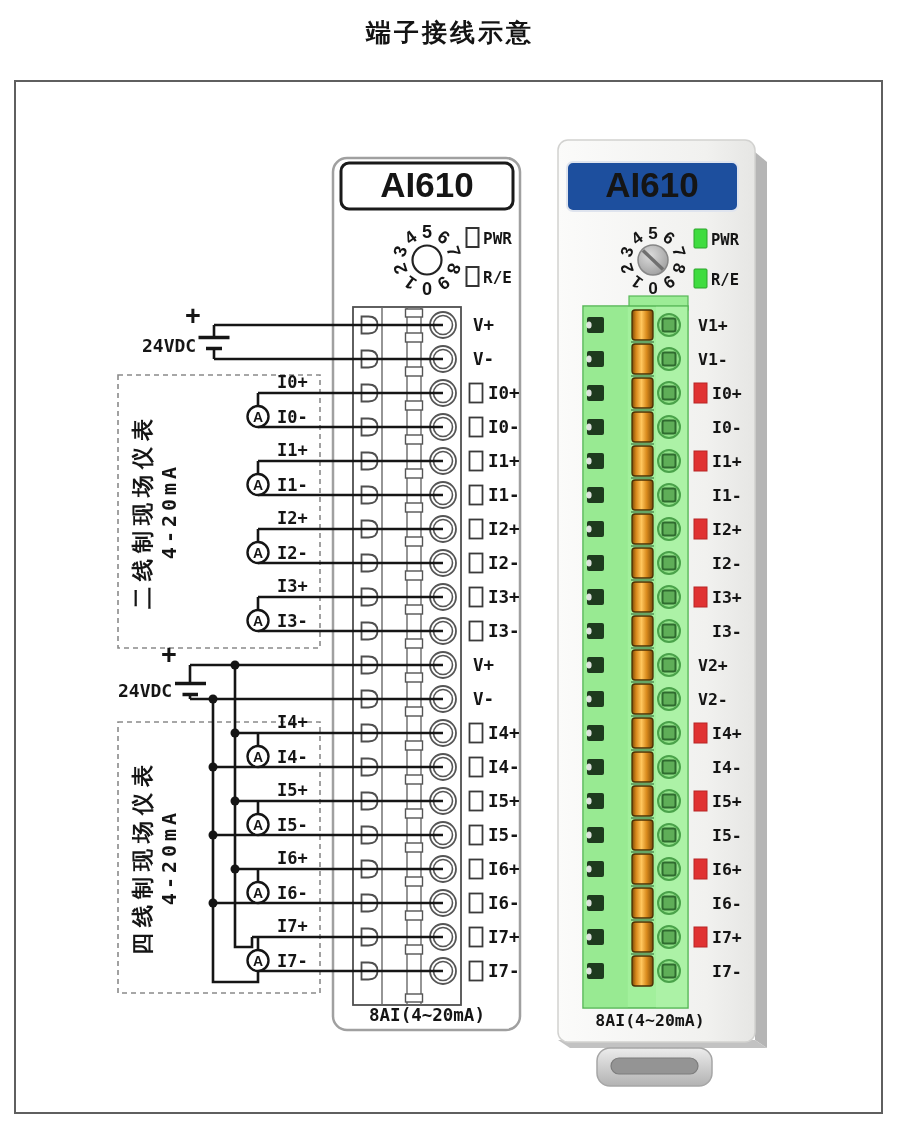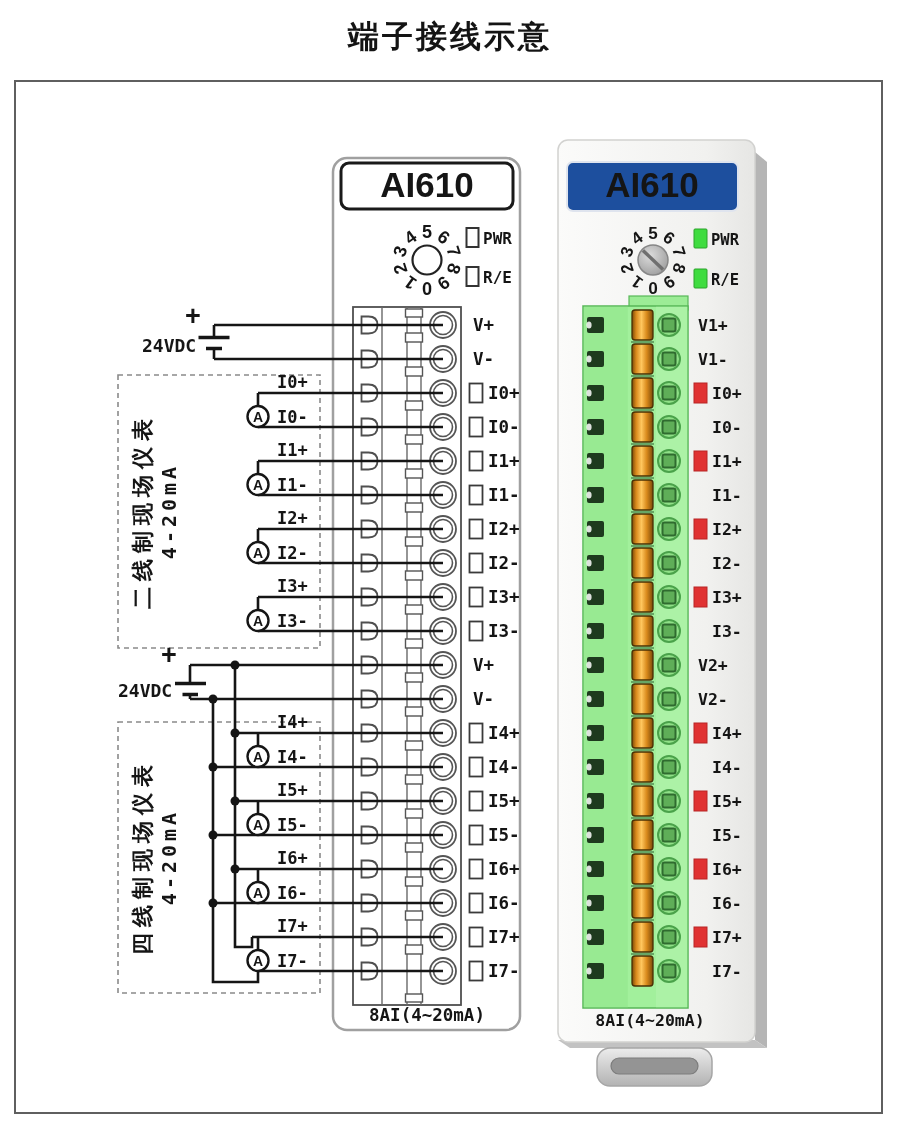--- a/index.html
+++ b/index.html
@@ -1,19 +1,19 @@
 <!DOCTYPE html>
 <html><head>
 <meta charset="utf-8">
 <style>
   html,body{margin:0;padding:0;background:#ffffff;}
   .screen{position:relative;width:900px;height:1135px;background:#fff;overflow:hidden;
           font-family:"Liberation Sans","DejaVu Sans",sans-serif;}
   .page-title{position:absolute;top:16px;left:0;width:900px;margin:0;text-align:center;
-              font-size:31px;font-weight:700;color:#141414;letter-spacing:3px;}
+              font-size:25px;font-weight:700;color:#141414;letter-spacing:3px;}
   .frame{position:absolute;left:14px;top:80px;width:865px;height:1030px;border:2px solid #5f5f5f;}
   svg{position:absolute;left:0;top:0;}
   .mono{font-family:"DejaVu Sans Mono","Liberation Mono",monospace;font-weight:bold;fill:#151515;}
   .sans{font-family:"Liberation Sans","DejaVu Sans",sans-serif;font-weight:bold;fill:#151515;}
   .cjk{font-family:"Liberation Sans","DejaVu Sans",sans-serif;font-weight:bold;fill:#151515;letter-spacing:6px;}
   .dial{text-anchor:middle;dominant-baseline:central;}
   .ctr{text-anchor:middle;}
 </style>
 </head>
 <body>

